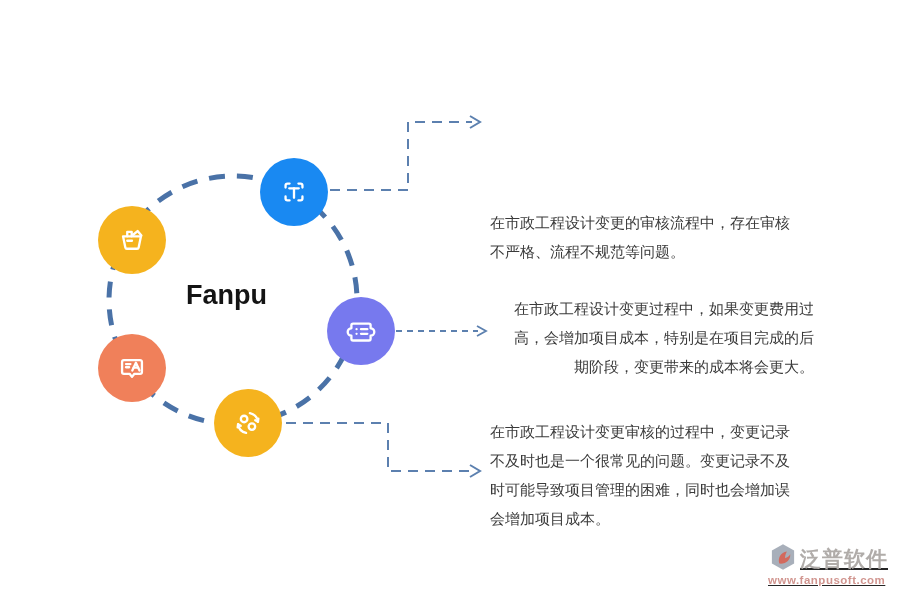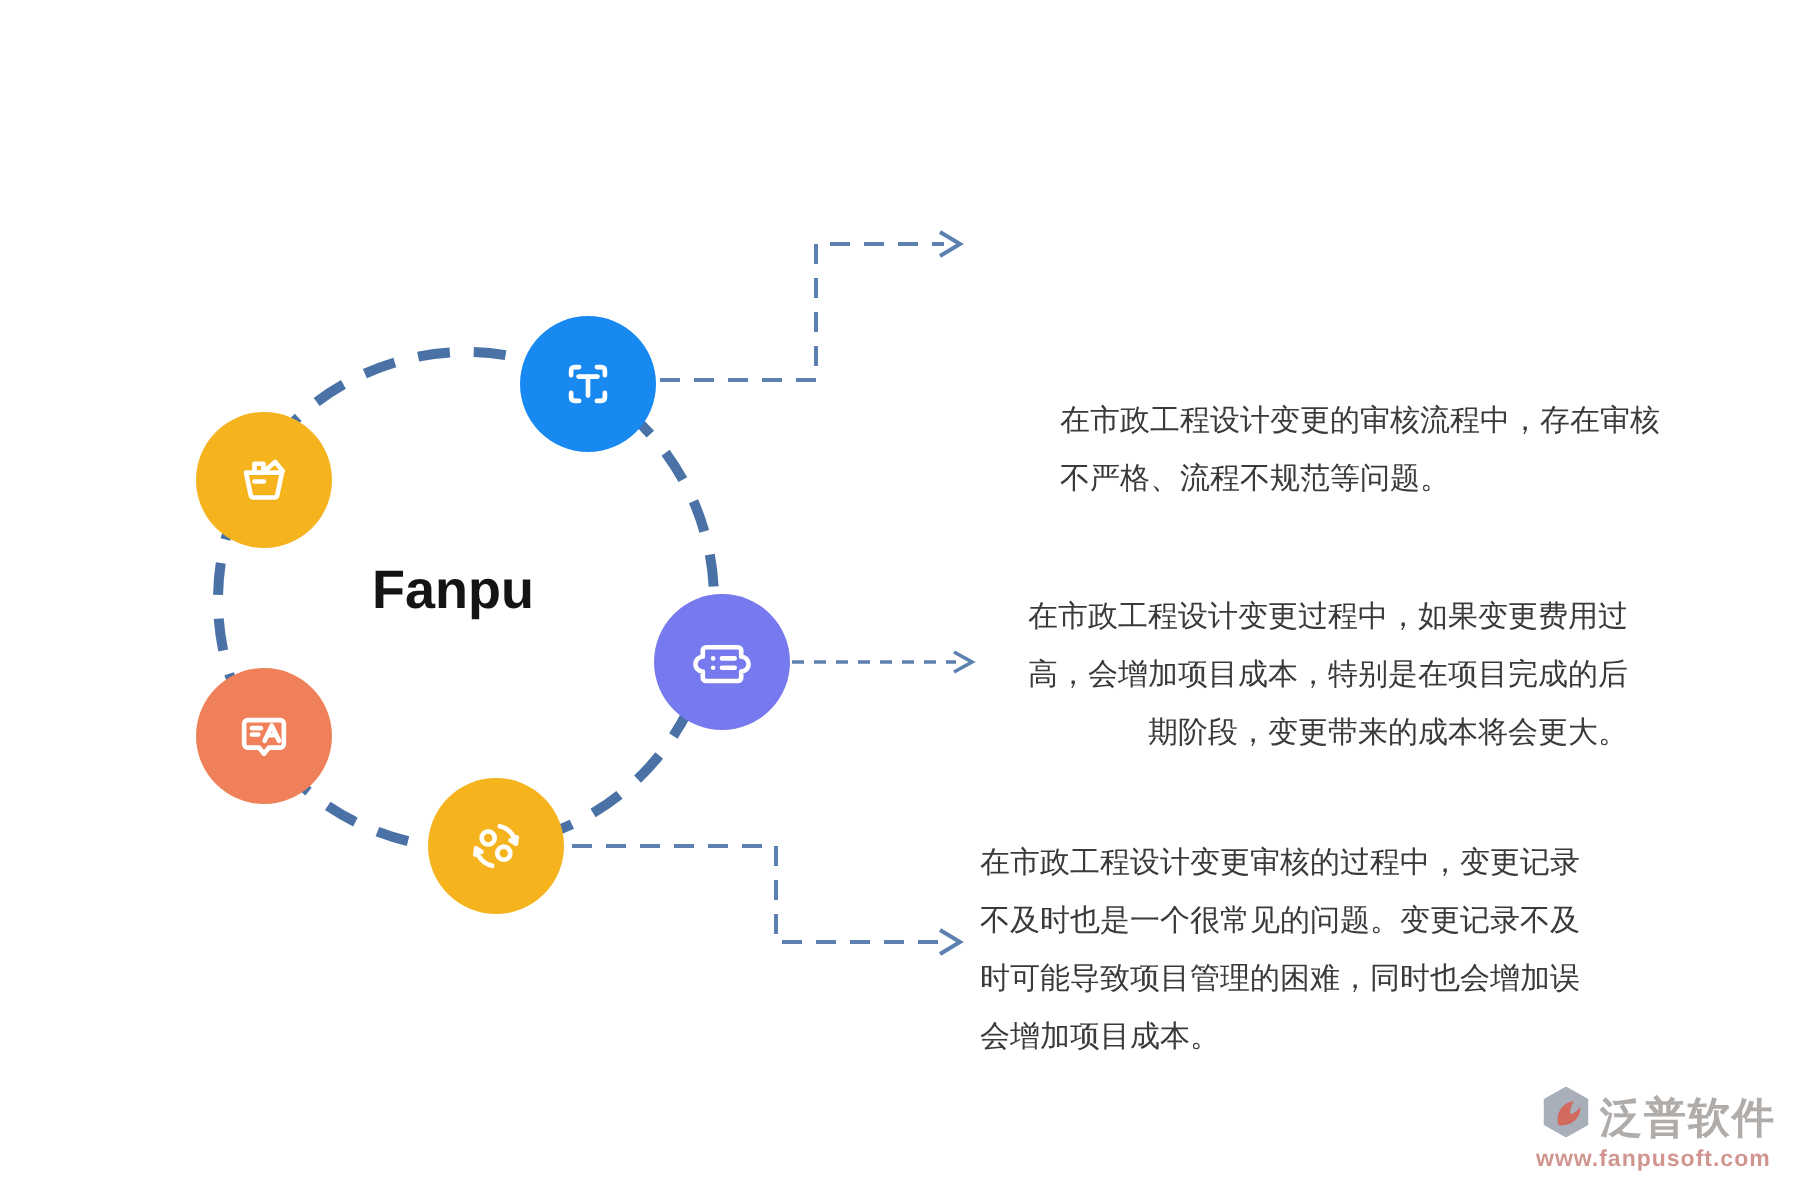--- a/index.html
+++ b/index.html
@@ -11,24 +11,24 @@
   .icon svg{display:block;}
   .ic-basket{left:98px;top:206px;background:#F5B31E;}
   .ic-scan{left:260px;top:158px;background:#1989F2;}
   .ic-ticket{left:327px;top:297px;background:#7779EE;}
   .ic-translate{left:98px;top:334px;background:#F0805A;}
   .ic-sync{left:214px;top:389px;background:#F5B31E;}
   .center-label{position:absolute;left:186px;top:280px;font-size:27px;color:#141414;font-weight:bold;}
   .note{position:absolute;left:490px;width:324px;font-size:15px;line-height:29px;
         color:#3a3a3a;white-space:pre-line;}
   .note-1{top:98px;}
-  .note-2{top:196px;margin-left:40px;}
+  .note-2{top:208px;}
   .note-3{top:294px;text-align:right;}
   .note-4{top:417px;}
-  .logo{position:absolute;right:12px;bottom:14px;opacity:.85;}
+  .logo{position:absolute;right:12px;bottom:14px;opacity:.85;text-decoration:underline;}
   .logo-row{display:flex;align-items:center;gap:2px;}
   .logo-name{font-size:21px;font-weight:bold;color:#a39e9b;letter-spacing:1px;}
   .logo-url{font-size:11.5px;font-weight:bold;color:#c9837c;letter-spacing:.5px;
             text-align:left;margin-top:-2px;}
 </style>
 </head>
 <body>
 
 <div class="stage">
 

